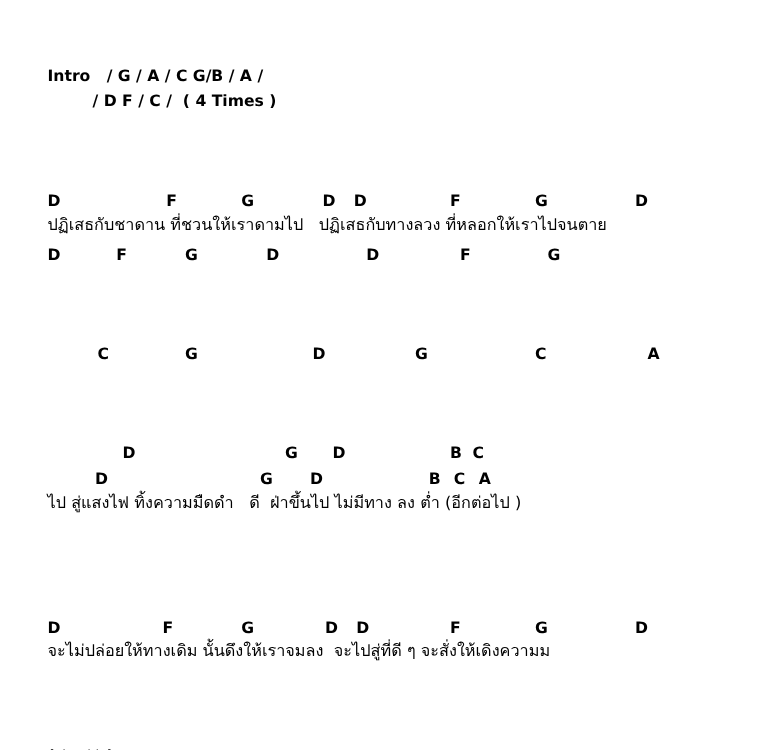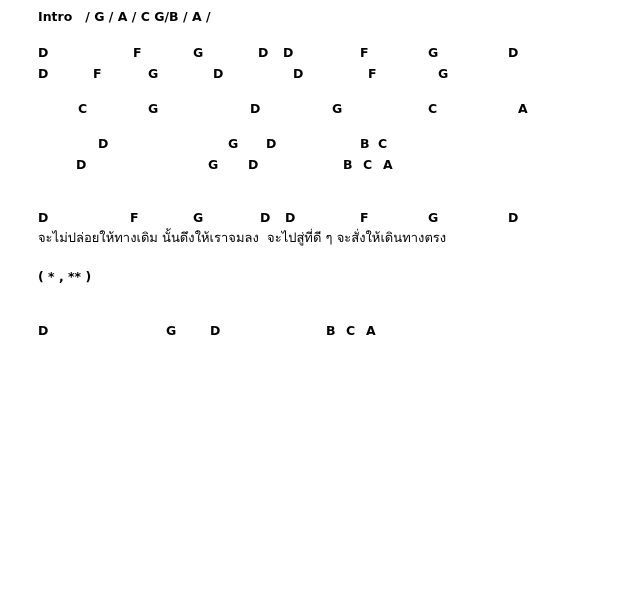--- a/index.html
+++ b/index.html
@@ -50,44 +50,46 @@
     height: 20px;
     line-height: 20px;
   }
   .headline .label {
     font-weight: bold;
   }
   .headline .seq {
     font-weight: bold;
   }
   .spacer-lg { height: 18px; }
-  .row-pad { padding-left: 38px; }
+  .row-pad { padding-left: 38px; margin-top: 44px; }
 </style>
 </head>
 <body>
 
 <div class="sheet">
 
   <div class="block" style="padding-top:7px;">
     <div class="headline row-pad"><span class="label">Intro</span><span>   </span><span class="seq">/ G / A / C G/B / A /</span></div>
+    <div class="headline" style="padding-left:74px;"><span class="seq">/ D F / C /  ( 4 Times )</span></div>
   </div>
 
   <div class="spacer-lg"></div>
 
   <div class="block row-pad">
     <div class="chordline">
       <span class="ch" style="left:0px;">D</span>
       <span class="ch" style="left:95px;">F</span>
       <span class="ch" style="left:155px;">G</span>
       <span class="ch" style="left:220px;">D</span>
       <span class="ch" style="left:245px;">D</span>
       <span class="ch" style="left:322px;">F</span>
       <span class="ch" style="left:390px;">G</span>
       <span class="ch" style="left:470px;">D</span>
     </div>
+    <div class="lyricline">ปฏิเสธกับชาดาน ที่ชวนให้เราดามไป   ปฏิเสธกับทางลวง ที่หลอกให้เราไปจนตาย</div>
     <div class="chordline" style="margin-top:4px;">
       <span class="ch" style="left:0px;">D</span>
       <span class="ch" style="left:55px;">F</span>
       <span class="ch" style="left:110px;">G</span>
       <span class="ch" style="left:175px;">D</span>
       <span class="ch" style="left:255px;">D</span>
       <span class="ch" style="left:330px;">F</span>
       <span class="ch" style="left:400px;">G</span>
     </div>
   </div>
@@ -116,39 +118,40 @@
       <span class="ch" style="left:340px;">C</span>
     </div>
     <div class="chordline" style="margin-top:4px;">
       <span class="ch" style="left:38px;">D</span>
       <span class="ch" style="left:170px;">G</span>
       <span class="ch" style="left:210px;">D</span>
       <span class="ch" style="left:305px;">B</span>
       <span class="ch" style="left:325px;">C</span>
       <span class="ch" style="left:345px;">A</span>
     </div>
+    <div class="lyricline">ไป สู่แสงไฟ ทิ้งความมืดดำ   ดี  ฝ่าขึ้นไป ไม่มีทาง ลง ต่ำ (อีกต่อไป )</div>
   </div>
 
   <div class="spacer-lg"></div>
 
 
   <div class="spacer-lg"></div>
 
   <div class="block row-pad">
     <div class="chordline">
       <span class="ch" style="left:0px;">D</span>
       <span class="ch" style="left:92px;">F</span>
       <span class="ch" style="left:155px;">G</span>
       <span class="ch" style="left:222px;">D</span>
       <span class="ch" style="left:247px;">D</span>
       <span class="ch" style="left:322px;">F</span>
       <span class="ch" style="left:390px;">G</span>
       <span class="ch" style="left:470px;">D</span>
     </div>
-    <div class="lyricline">จะไม่ปล่อยให้ทางเดิม นั้นดึงให้เราจมลง  จะไปสู่ที่ดี ๆ จะสั่งให้เดินทางตรง</div>
+    <div class="lyricline">จะไม่ปล่อยให้ทางเดิม นั้นดึงให้เราจมลง  จะไปสู่ที่ดี ๆ จะสั่งให้เดิงความม</div>
   </div>
 
   <div class="spacer-lg"></div>
 
   <div class="block row-pad">
     <div class="headline">( * , ** )</div>
   </div>
 
   <div class="spacer-lg"></div>
 

